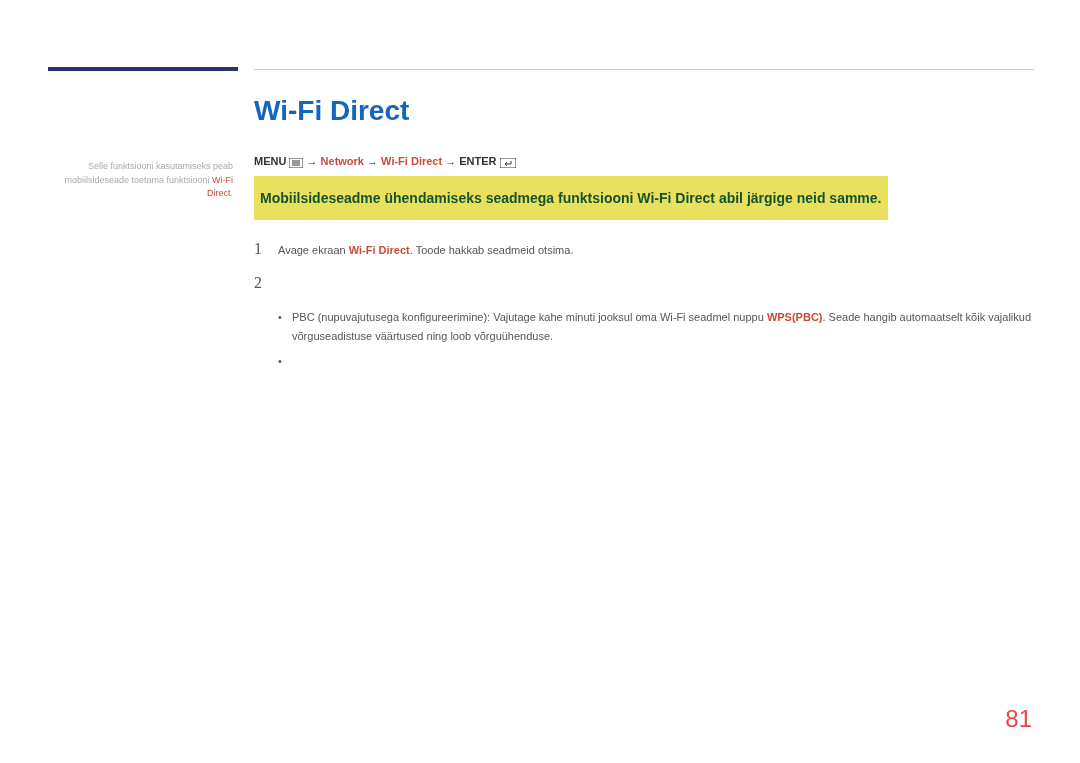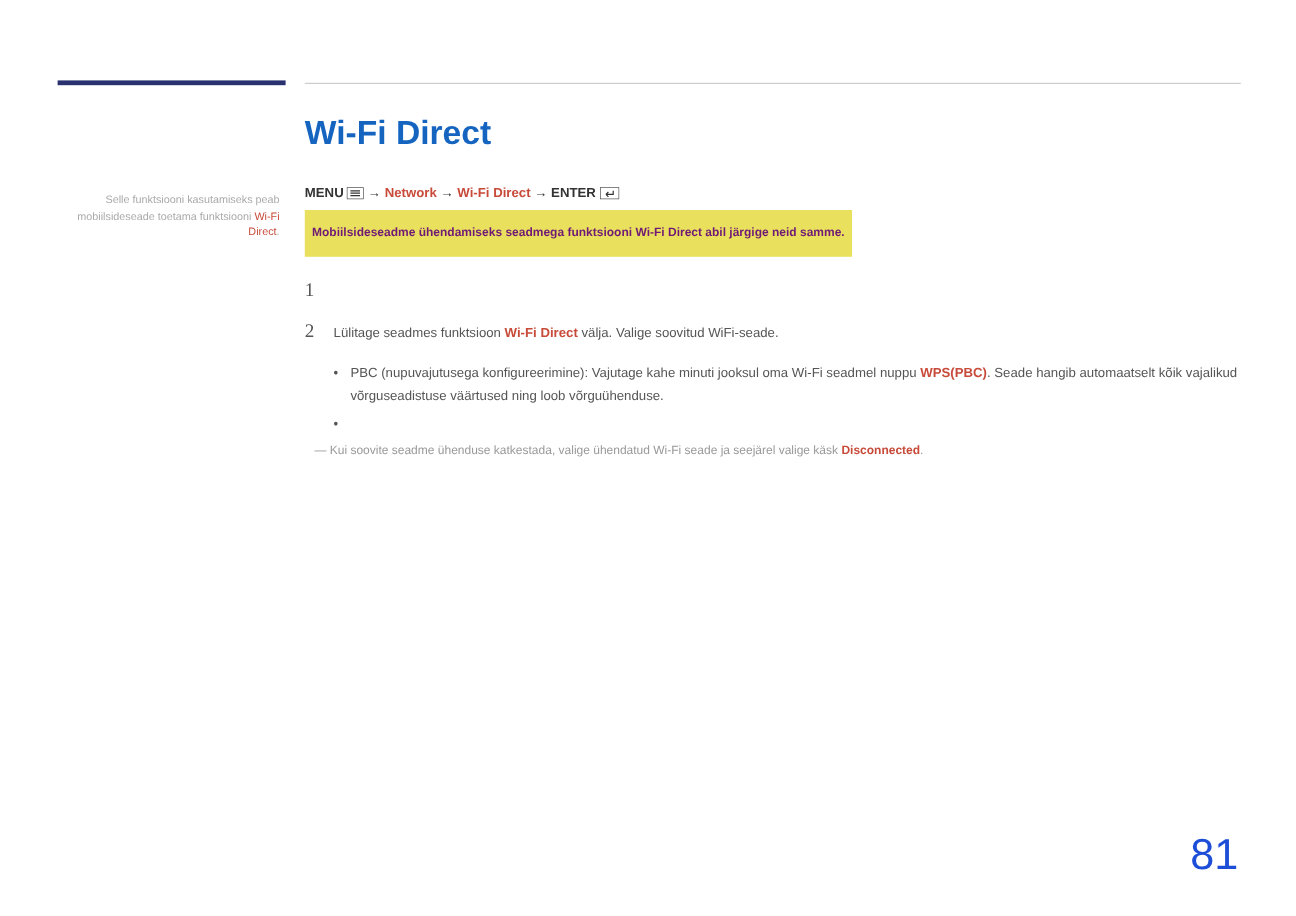--- a/index.html
+++ b/index.html
@@ -62,22 +62,22 @@
     vertical-align: middle;
   }
   .desc {
     font-size: 11px;
     line-height: 1.6;
     color: #555;
     margin-bottom: 18px;
   }
   .highlight {
     background: #e9e15d;
-    color: #701a75;
-    font-size: 10px;
+    color: #14532d;
+    font-size: 14px;
     font-weight: bold;
     padding: 14px 6px;
     display: inline-block;
     margin-bottom: 20px;
   }
   .step {
     display: flex;
     align-items: baseline;
     margin-bottom: 16px;
     font-size: 11px;
@@ -104,22 +104,22 @@
     margin-left: 8px;
     margin-top: 4px;
     font-size: 10px;
     color: #999;
   }
   .note .red { color: #c84b3a; font-weight: bold; }
   .page-num {
     position: absolute;
     bottom: 30px;
     right: 48px;
-    font-size: 36px;
-    color: #1d4ed8;
+    font-size: 24px;
+    color: #ef4444;
     font-weight: 300;
   }
   svg { vertical-align: middle; }
 </style>
 </head>
 <body>
 
 <div class="top-bar"></div>
 <div class="top-line"></div>
 
@@ -152,39 +152,36 @@
           <path d="M11 3 L11 6 L5 6 M5 6 L7 4 M5 6 L7 8" fill="none" stroke="#333" stroke-width="1"></path>
         </svg>
     </span>
   </div>
 
 
   <div class="highlight">Mobiilsideseadme ühendamiseks seadmega funktsiooni Wi-Fi Direct abil järgige neid samme.</div>
 
   <div class="step">
     <div class="step-num">1</div>
+    <div class="step-text">
+      <span>Avage ekraan </span><span class="red">Wi-Fi Direct</span><span>. Toode hakkab seadmeid otsima.</span>
+    </div>
   </div>
 
   <div class="step">
     <div class="step-num">2</div>
-    <div class="step-text">
-      <span>Lülitage seadmes funktsioon </span><span class="red">Wi-Fi Direct</span><span> välja. Valige soovitud WiFi-seade.</span>
-    </div>
   </div>
 
   <div class="bullets">
     <div class="row">
       <div class="dot">•</div>
       <div>
         <span>PBC (nupuvajutusega konfigureerimine): Vajutage kahe minuti jooksul oma Wi-Fi seadmel nuppu </span><span class="red">WPS(PBC)</span><span>. Seade hangib automaatselt kõik vajalikud võrguseadistuse väärtused ning loob võrguühenduse.</span>
       </div>
     </div>
     <div class="row">
       <div class="dot">•</div>
     </div>
   </div>
 
-  <div class="note">
-    ― <span>Kui soovite seadme ühenduse katkestada, valige ühendatud Wi-Fi seade ja seejärel valige käsk </span><span class="red">Disconnected</span><span>.</span>
-  </div>
 </div>
 
 <div class="page-num">81</div>
 
 </body></html>

